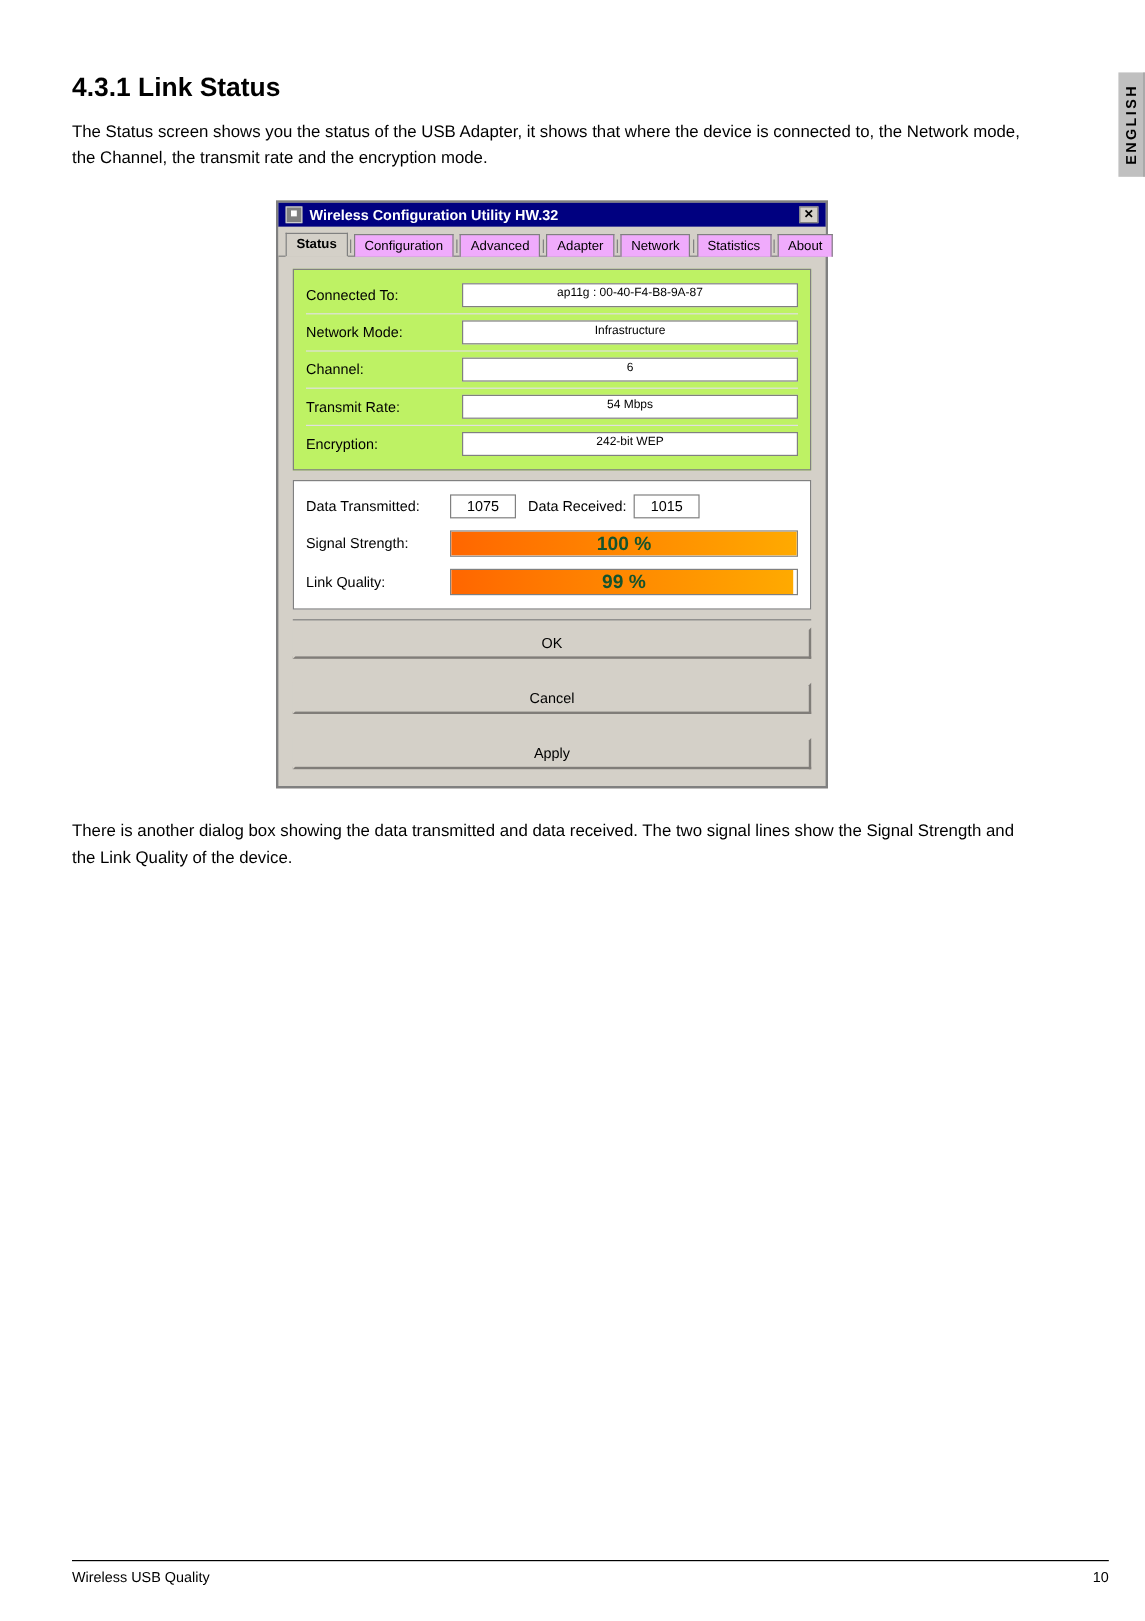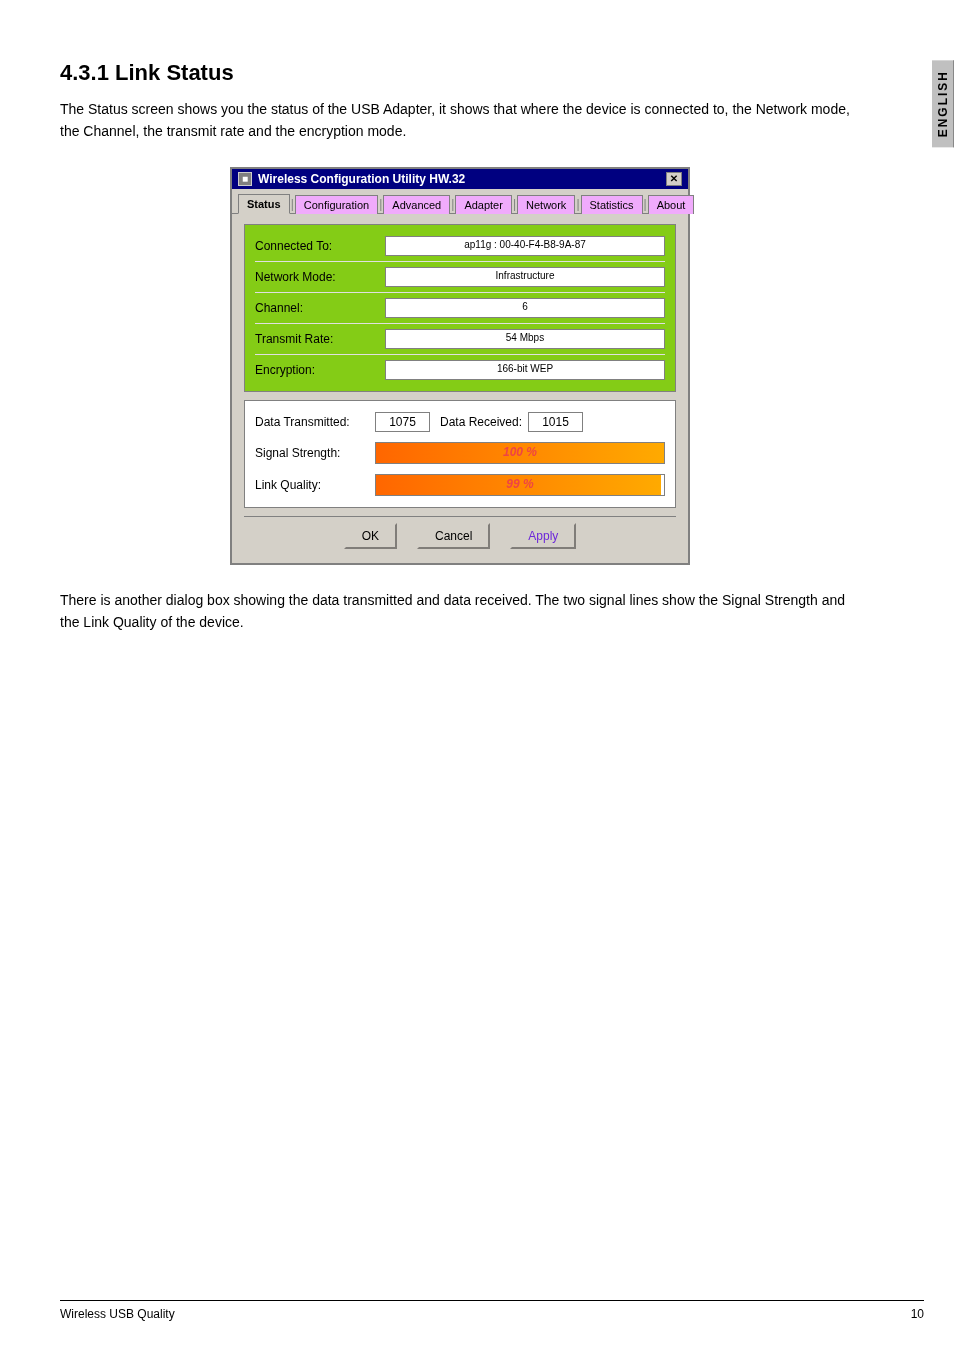--- a/index.html
+++ b/index.html
@@ -141,21 +141,21 @@
     }
 
     
     .dialog-body {
       padding: 10px 12px;
     }
 
     
     .info-section {
       border: 1px solid #808080;
-      background: #84cc16;
+      background: #bef264;
       padding: 6px 10px;
       margin-bottom: 8px;
     }
 
     .info-row {
       display: flex;
       align-items: center;
       padding: 5px 0;
       border-bottom: 1px solid #e0e0e0;
     }
@@ -248,47 +248,47 @@
       top: 0;
       height: 100%;
       background: linear-gradient(to right, #ff6600, #ffaa00);
     }
 
     .signal-bar-text {
       position: absolute;
       width: 100%;
       text-align: center;
       top: 2px;
-      font-size: 12px;
-      font-weight: bold;
-      color: #ef4444;
+      font-size: 16px;
+      font-weight: bold;
+      color: #14532d;
       z-index: 2;
-      font-style: italic;
     }
 
     
     .buttons-row {
       display: flex;
-      justify-content: center;
+      justify-content: space-between;
       gap: 20px;
       padding: 6px 0 4px 0;
       border-top: 1px solid #808080;
+      flex-direction: column;
     }
 
     .dialog-btn {
       padding: 4px 16px;
       border: 2px outset #d4d0c8;
       background: #d4d0c8;
       font-size: 12px;
       cursor: pointer;
       min-width: 52px;
     }
 
     .dialog-btn:disabled, .dialog-btn.disabled {
-      color: #6d28d9;
+      color: #000000;
       cursor: default;
     }
 
     
     .footer-description {
       font-size: 14px;
       line-height: 1.6;
       margin-bottom: 40px;
     }
 
@@ -358,21 +358,21 @@
           <div class="info-row">
             <span class="info-label">Channel:</span>
             <div class="info-value-box">6</div>
           </div>
           <div class="info-row">
             <span class="info-label">Transmit Rate:</span>
             <div class="info-value-box">54 Mbps</div>
           </div>
           <div class="info-row">
             <span class="info-label">Encryption:</span>
-            <div class="info-value-box">166-bit WEP</div>
+            <div class="info-value-box">242-bit WEP</div>
           </div>
         </div>
 
         <div class="stats-section">
 
           <div class="data-row">
             <span class="data-label">Data Transmitted:</span>
             <div class="data-value-box">1075</div>
             <span class="data-received-label">Data Received:</span>
             <div class="data-value-box">1015</div>

